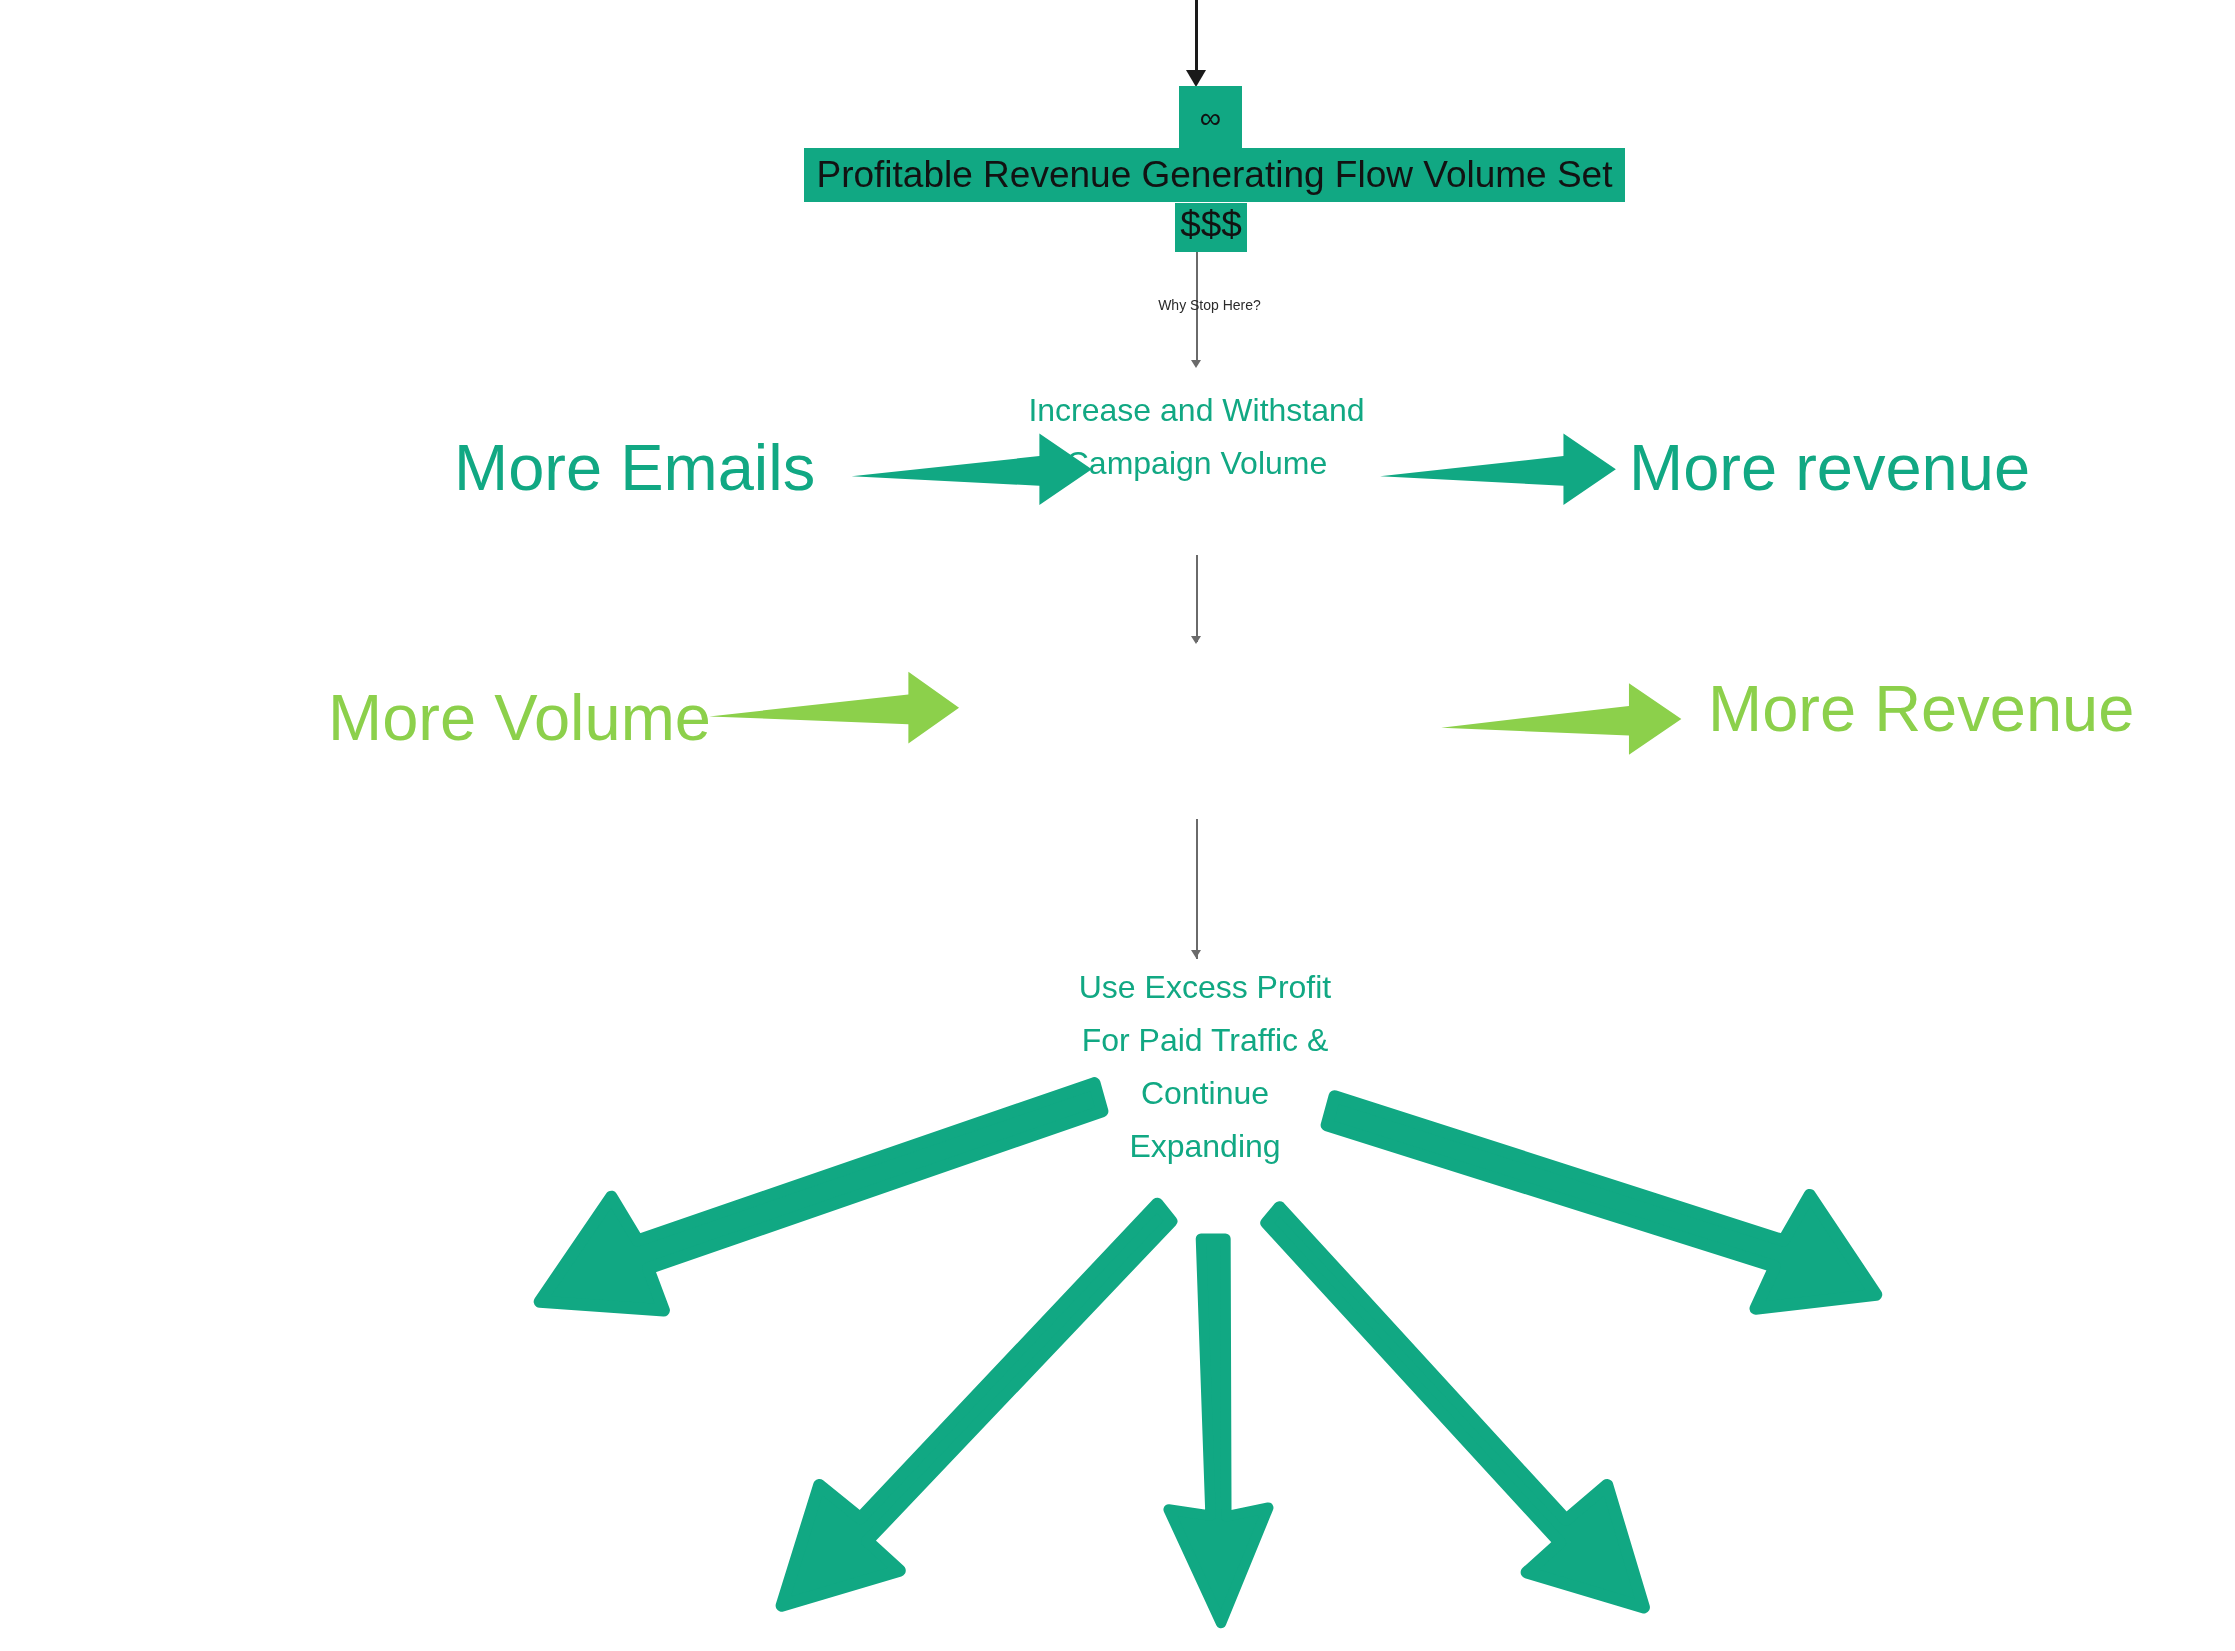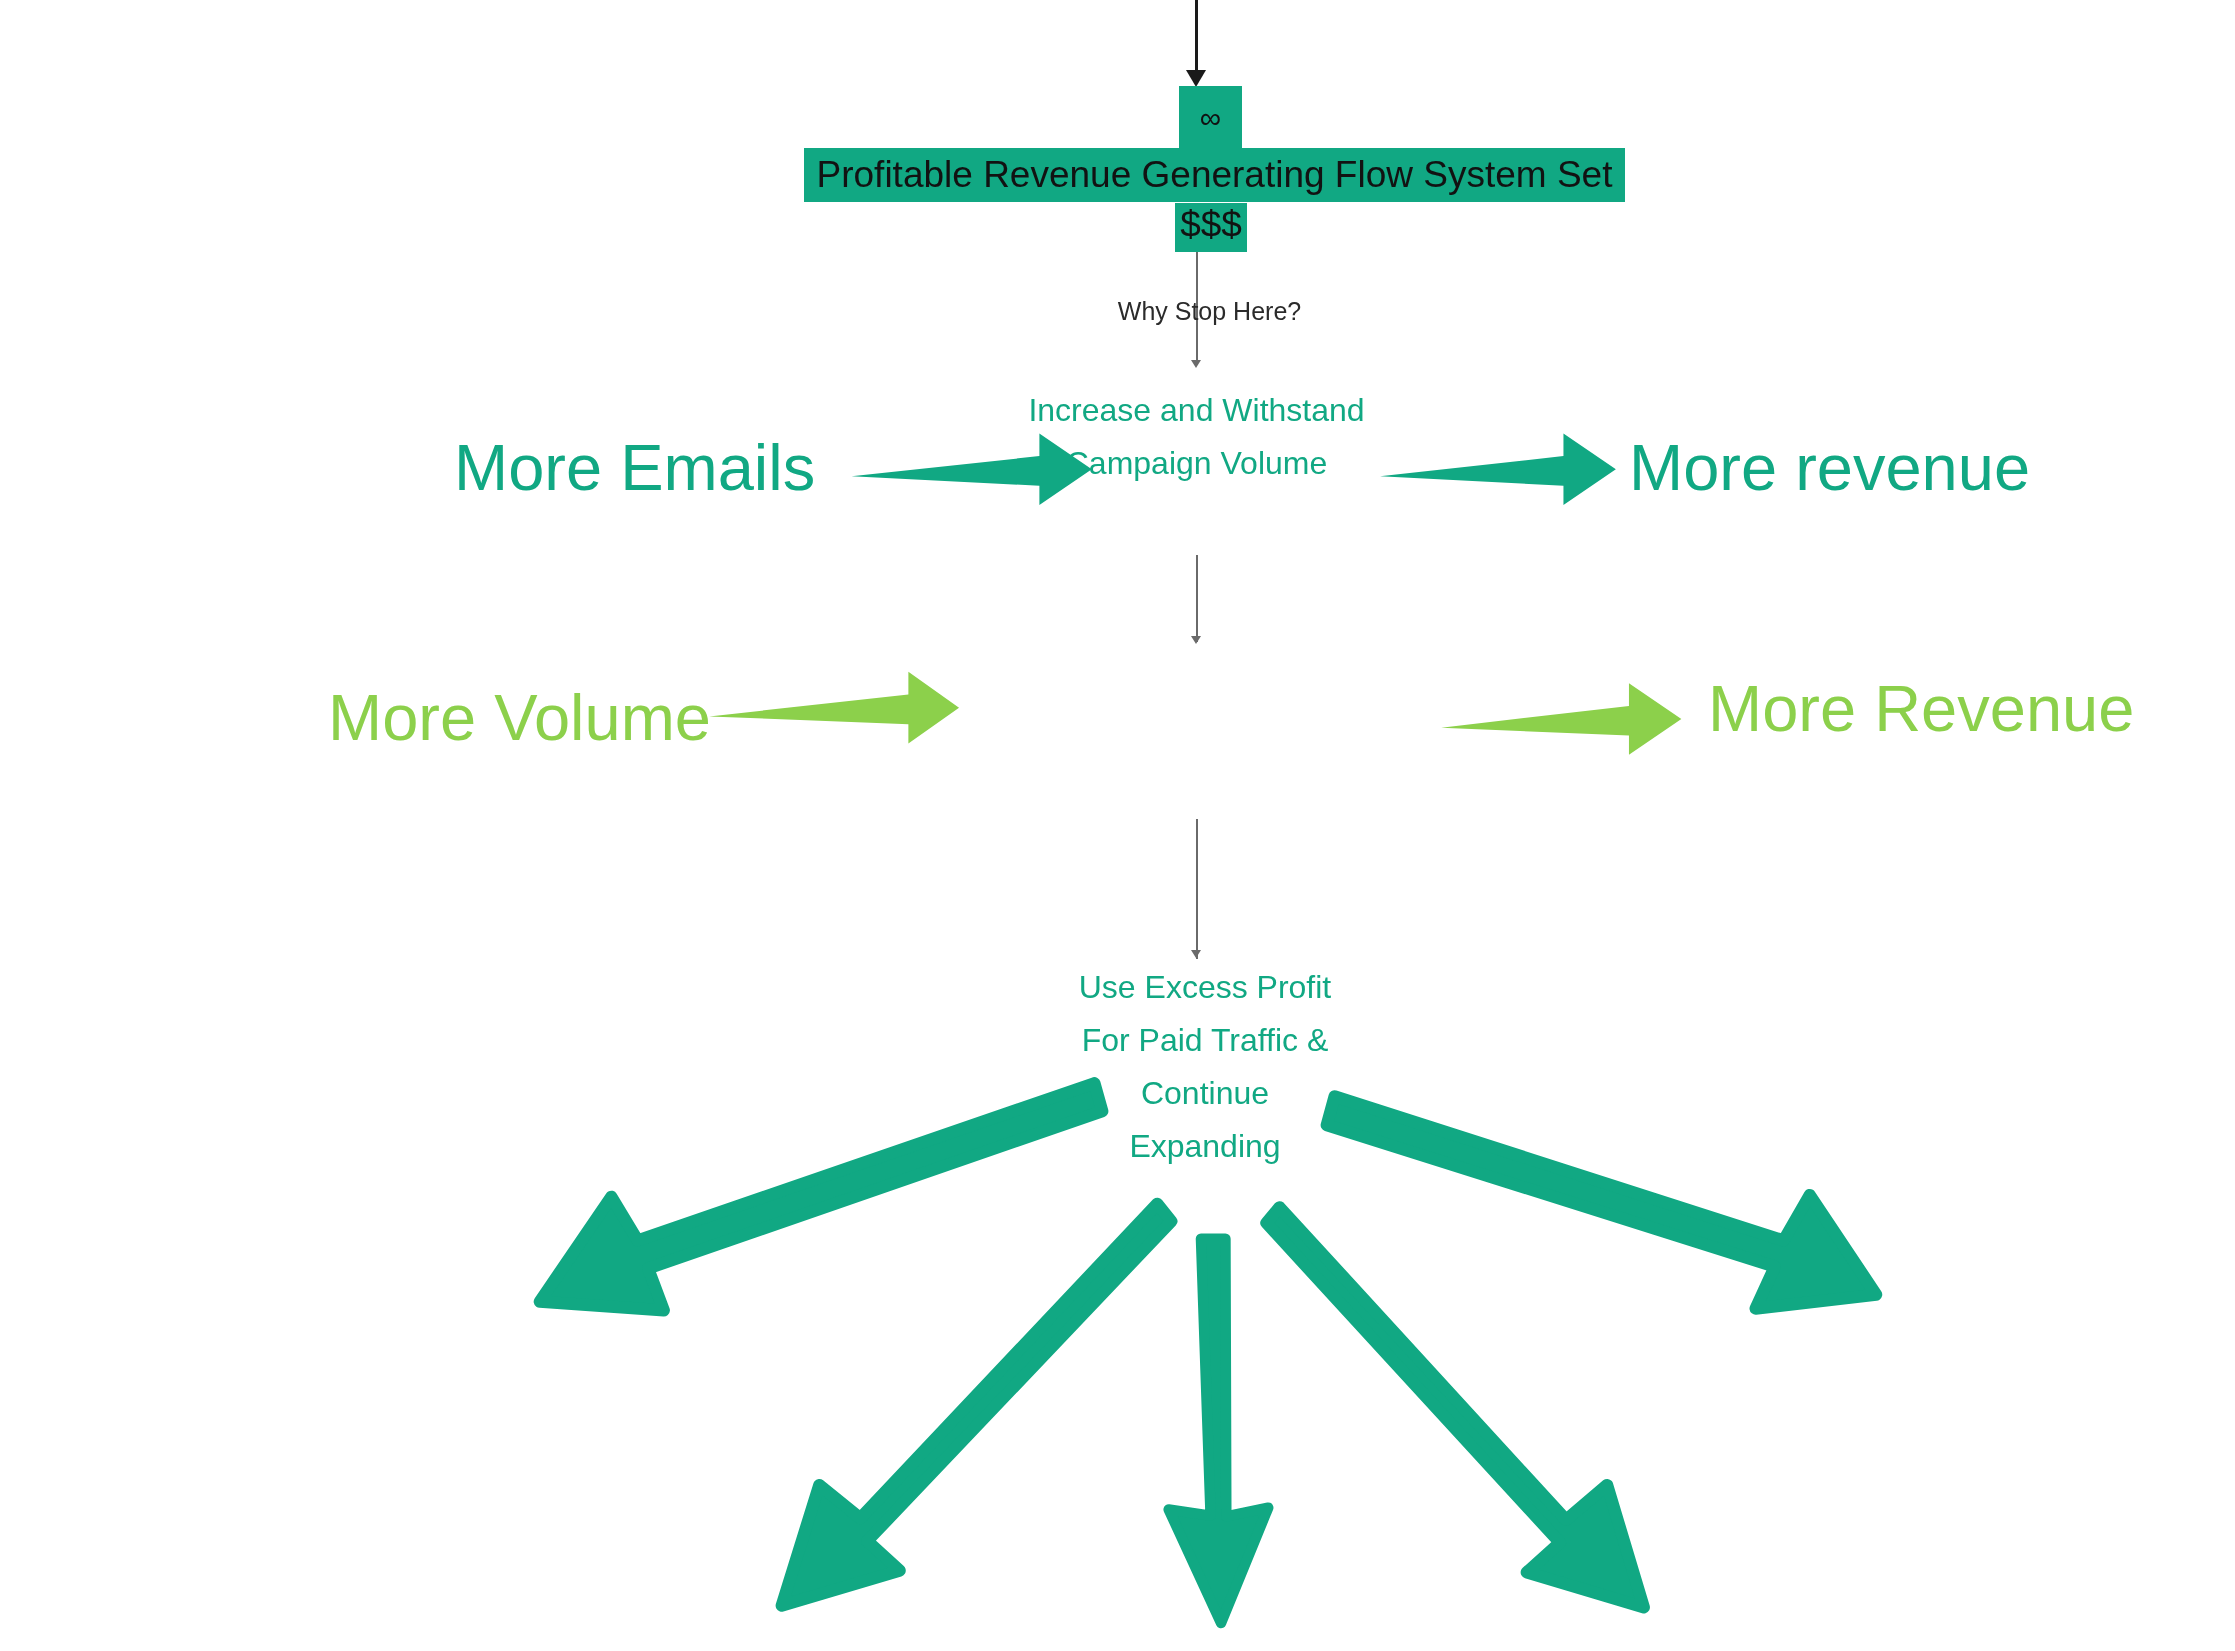--- a/index.html
+++ b/index.html
@@ -100,21 +100,21 @@
     border-left: 5.2px solid transparent;
     border-right: 5.2px solid transparent;
     border-top: 8.7px solid #6a6a6a;
   }
 
   #why-label {
     left: 1039px;
     top: 297px;
     width: 341px;
     text-align: center;
-    font-size: 25px;
+    font-size: 14px;
     color: #2b2b2b;
     font-family: "Liberation Sans", sans-serif;
   }
 
   
   .side-label {
     font-size: 65px;
     white-space: nowrap;
     font-family: "Liberation Sans", sans-serif;
   }
@@ -150,21 +150,21 @@
 
 <div id="canvas">
 
   <div class="abs" id="top-stem"></div>
   <div class="abs" id="top-stem-head"></div>
 
   <div class="abs" id="infinity-box"></div>
   <div class="abs" id="infinity-glyph">∞</div>
 
   <div class="abs" id="title-bar"></div>
-  <div class="abs" id="title-text">Profitable Revenue Generating Flow System Set</div>
+  <div class="abs" id="title-text">Profitable Revenue Generating Flow Volume Set</div>
 
   <div class="abs" id="money-box"></div>
   <div class="abs" id="money-text">$$$</div>
 
   <div class="abs connector" style="left:1196px; top:252px; height:112px;"></div>
   <div class="abs connector-head" style="left:1191px; top:360px;"></div>
   <div class="abs" id="why-label">Why Stop Here?</div>
 
   <div class="abs connector" style="left:1196px; top:555px; height:87px;"></div>
   <div class="abs connector-head" style="left:1191px; top:636px;"></div>

